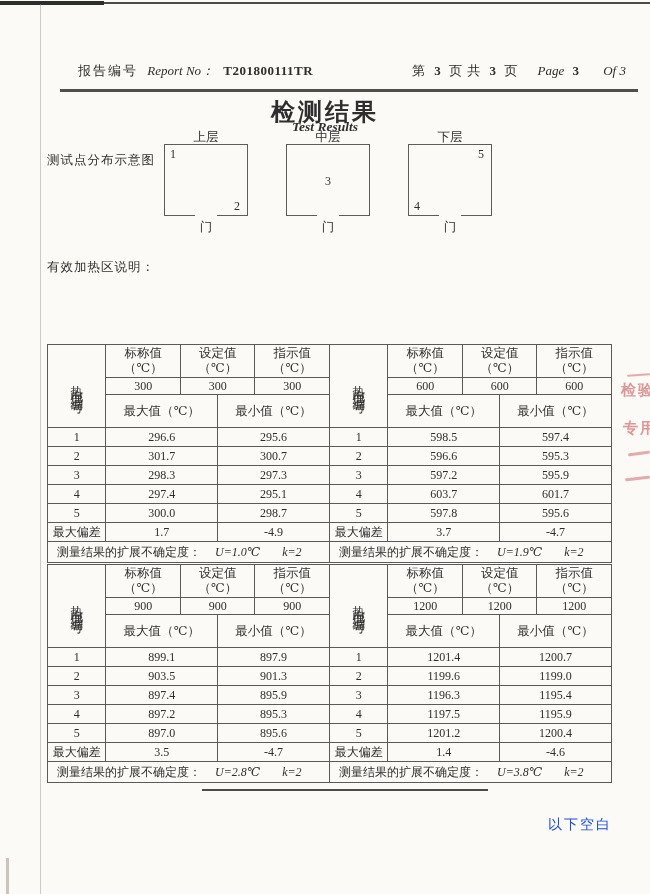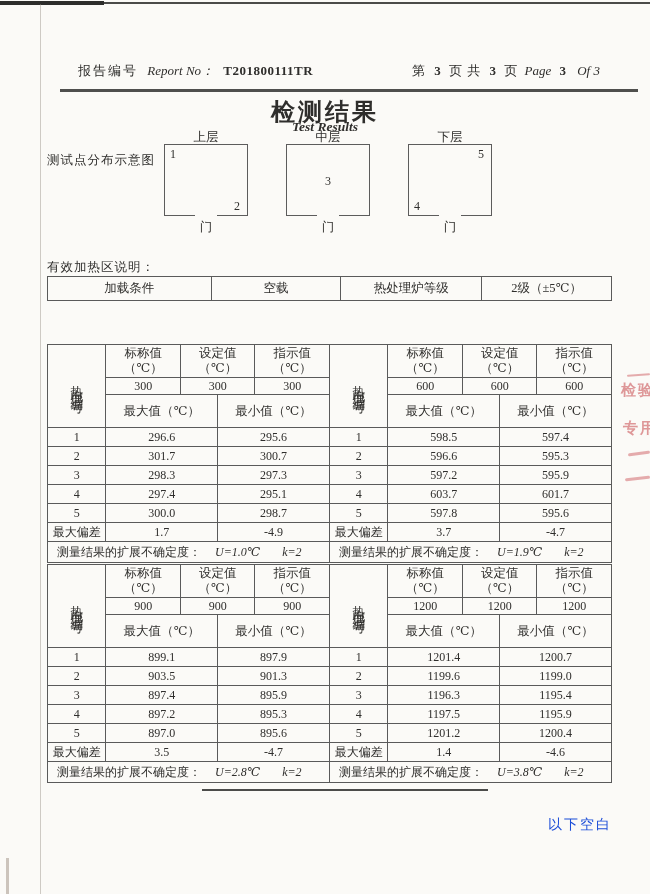--- a/index.html
+++ b/index.html
@@ -15,21 +15,21 @@
   .edge-v2{position:absolute;left:6px;top:858px;height:36px;width:3px;background:rgba(165,152,140,.55);}
 
   
   .report-line{position:absolute;top:62px;left:78px;font-size:13px;white-space:nowrap;}
   .report-line .cn{letter-spacing:2px;}
   .report-line .en{font-style:italic;margin-left:6px;}
   .report-line .val{font-weight:bold;margin-left:6px;letter-spacing:.5px;}
   .page-line{position:absolute;top:62px;left:412px;font-size:13px;white-space:nowrap;}
   .page-line .cn{letter-spacing:1px;}
   .page-line .num{font-weight:bold;margin:0 5px;}
-  .page-line .en{font-style:italic;margin-left:3px;}
+  .page-line .en{font-style:italic;margin-left:16px;}
   .hrule{position:absolute;top:89px;left:60px;width:578px;height:3px;background:#4f4f4d;}
 
   .title{position:absolute;top:96px;left:0;width:650px;text-align:center;
          font-size:24px;font-weight:bold;letter-spacing:3px;}
   .subtitle{position:absolute;top:119px;left:0;width:650px;text-align:center;
          font-size:13.5px;font-weight:bold;font-style:italic;}
 
   
   .diag-caption{position:absolute;top:138px;left:47px;font-size:12.5px;letter-spacing:1px;margin-top:14px;}
   .dbox{position:absolute;top:130px;width:84px;}
@@ -146,26 +146,20 @@
 
 <div class="hz-caption">有效加热区说明：</div>
 <table class="hz">
   <colgroup>
       <col style="width:29%">
       <col style="width:23%">
       <col style="width:25%">
       <col style="width:23%">
     </colgroup>
   <tbody>
-    <tr>
-      <td>加载条件</td>
-      <td>空载</td>
-      <td>热处理炉等级</td>
-      <td>2级（±5℃）</td>
-    </tr>
   </tbody>
 </table>
 
 <div class="tt t1">
 
   <table class="half">
     <colgroup>
         <col style="width:58px">
         <col span="6" style="width:37px">
       </colgroup>

